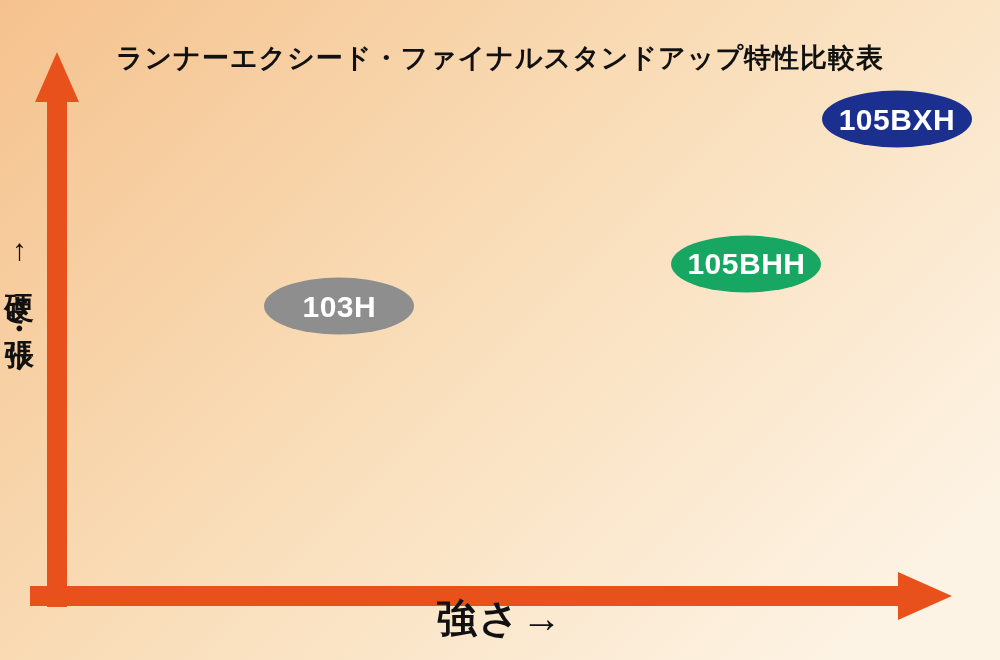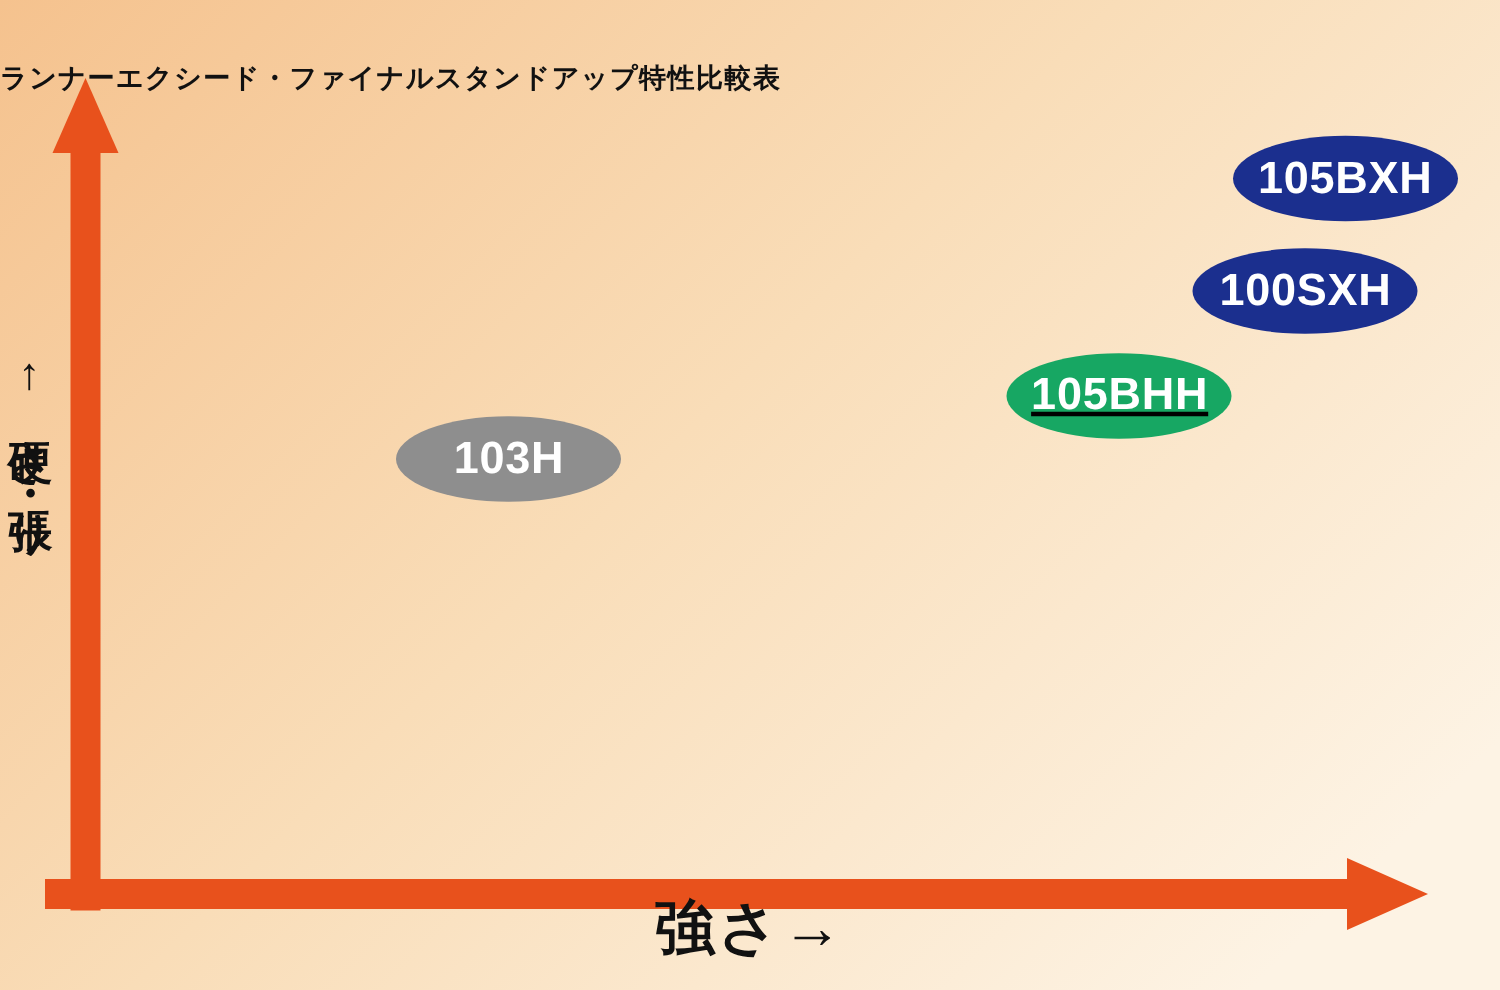--- a/index.html
+++ b/index.html
@@ -15,22 +15,22 @@
     overflow: hidden;
   }
   .canvas {
     position: relative;
     width: 1000px; height: 660px;
     background: linear-gradient(135deg, var(--bg-from) 0%, var(--bg-mid) 45%, var(--bg-to) 90%, var(--bg-to) 100%);
   }
   .chart-title {
     position: absolute;
     top: 40px; left: 0; width: 1000px;
-    text-align: left;
-    font-size: 18px;
+    text-align: center;
+    font-size: 27px;
     font-weight: bold;
     color: #111;
     letter-spacing: 1px;
   }
   .axes-svg {
     position: absolute;
     top: 0; left: 0;
     width: 1000px; height: 660px;
     pointer-events: none;
   }
@@ -95,24 +95,21 @@
     <g>
       <rect x="30" y="586" width="870" height="20"></rect>
       <polygon points="952,596 898,572 898,620"></polygon>
     </g>
   </svg>
 
   <div class="plot-area">
       <div class="point" style="left: 94%; top: 12%; background: rgb(27, 47, 142);">
         <span>105BXH</span>
       </div>
-      <div class="point" style="left: 91%; top: 26%; background: rgb(27, 47, 142);">
-        <span>100SXH</span>
-      </div>
-      <div class="point" style="left: 77%; top: 39%; background: rgb(23, 167, 99); text-decoration: underline;">
+      <div class="point" style="left: 77%; top: 39%; background: rgb(23, 167, 99);">
         <span>105BHH</span>
       </div>
       <div class="point" style="left: 31%; top: 47%; background: rgb(142, 142, 142);">
         <span>103H</span>
       </div>
     </div>
 
   <div class="y-axis-label">↑硬さ・張り</div>
 
   <div class="x-axis-label">強さ→</div>

